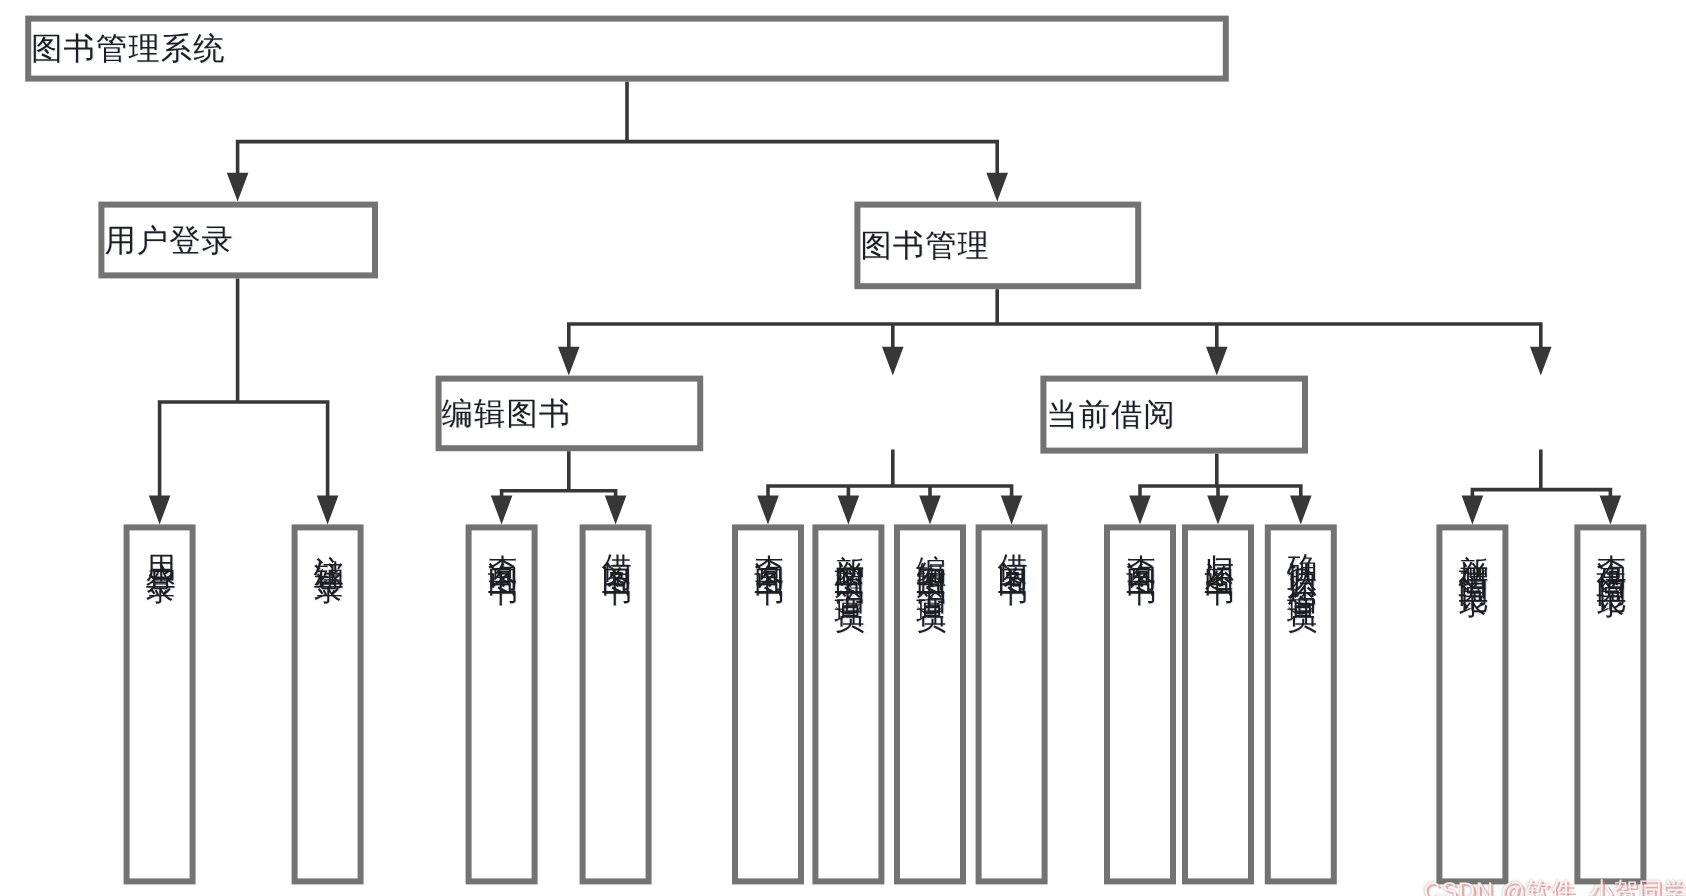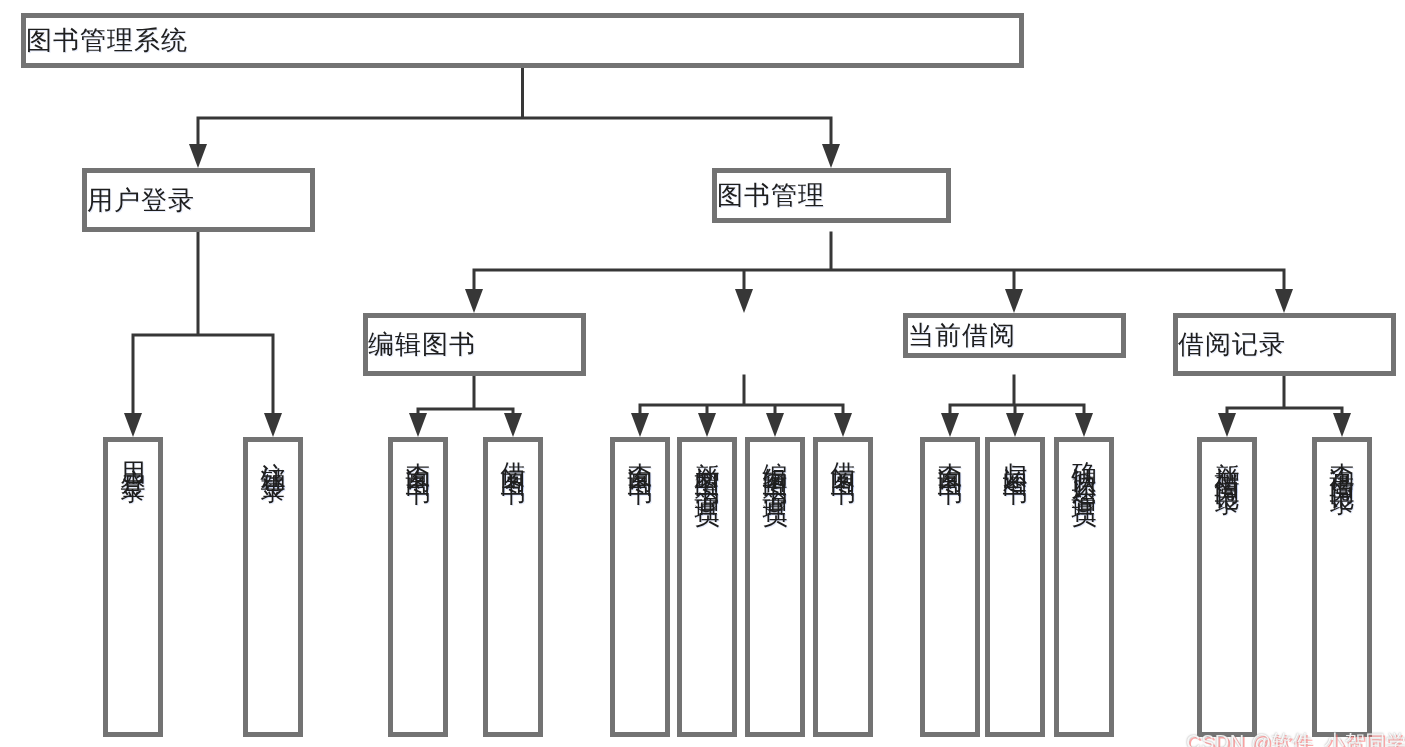--- a/index.html
+++ b/index.html
@@ -81,32 +81,29 @@
     </g>
   </svg>
 
   <div class="box" style="left:21px;top:13px;width:1003px;height:55px">
     <span>图书管理系统</span>
   </div>
 
   <div class="box" style="left:82px;top:168px;width:233px;height:64px">
     <span>用户登录</span>
   </div>
-  <div class="box" style="left:712px;top:168px;width:239px;height:55px">
+  <div class="box" style="left:712px;top:168px;width:239px;height:73px">
     <span>图书管理</span>
   </div>
 
   <div class="box" style="left:363px;top:313px;width:223px;height:63px">
     <span>编辑图书</span>
   </div>
-  <div class="box" style="left:903px;top:313px;width:223px;height:45px">
+  <div class="box" style="left:867px;top:313px;width:223px;height:65px">
     <span>当前借阅</span>
-  </div>
-  <div class="box" style="left:1173px;top:313px;width:223px;height:63px">
-    <span>借阅记录</span>
   </div>
 
   <div class="box leaf" style="left:103px;top:437px;width:60px;height:300px">
     <span>用户登录</span>
   </div>
   <div class="box leaf" style="left:243px;top:437px;width:60px;height:300px">
     <span>注销登录</span>
   </div>
 
   <div class="box leaf" style="left:388px;top:437px;width:60px;height:300px">

